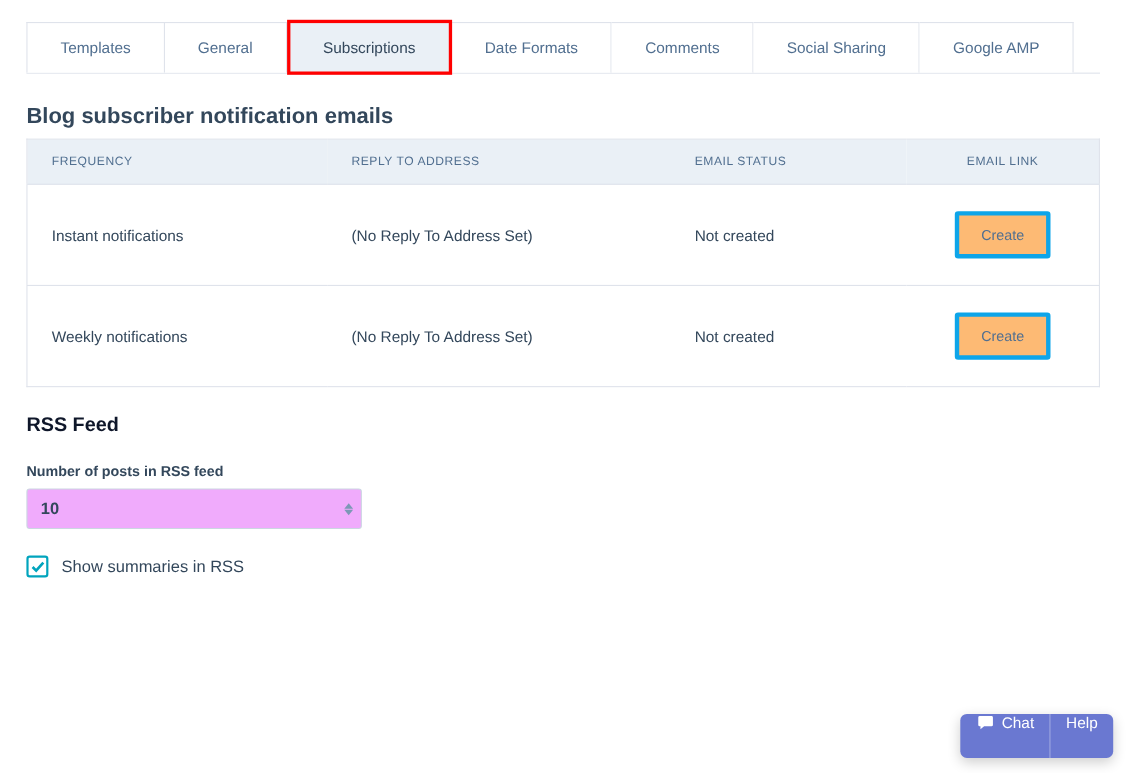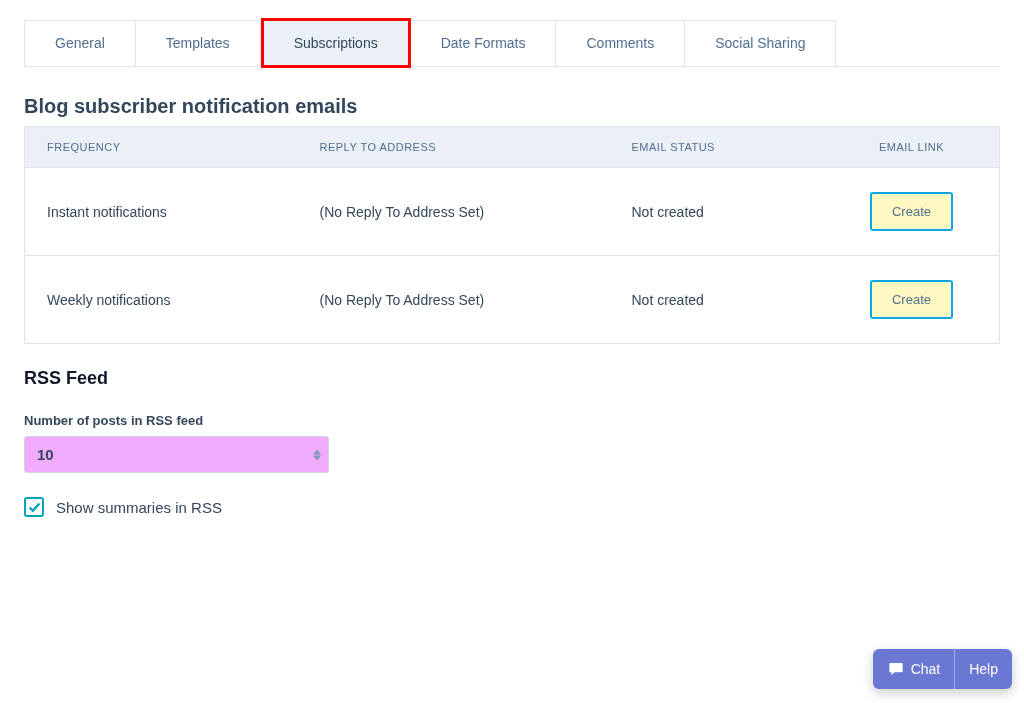--- a/index.html
+++ b/index.html
@@ -67,22 +67,22 @@
       color: #33475b;
       font-size: 14px;
     }
     .table tbody tr:last-child td { border-bottom: none; }
     .table .col-freq  { width: 28%; }
     .table .col-reply { width: 32%; }
     .table .col-status{ width: 22%; }
     .table .col-link  { width: 18%; text-align: center; }
     .table thead .col-link { text-align: center; }
     .btn-create {
-      background: #fef9c3;
-      border: 2px solid #0ea5e9;
+      background: #fdba74;
+      border: 4px solid #0ea5e9;
       color: #516f90;
       padding: 10px 20px;
       border-radius: 3px;
       font-size: 13px;
       cursor: pointer;
     }
     
     .rss-title {
       font-size: 18px;
       font-weight: 600;
@@ -157,44 +157,44 @@
       background: #6a78d1;
       border-radius: 6px;
       display: flex;
       align-items: stretch;
       box-shadow: 0 4px 12px rgba(0,0,0,0.2);
       height: 40px;
       overflow: hidden;
     }
     .chat-seg {
       display: flex;
-      align-items: center;
       padding: 0 14px;
       color: #fff;
       font-size: 14px;
       cursor: pointer;
       gap: 6px;
     }
     .chat-seg.divider { border-left: 1px solid rgba(255,255,255,0.35); }
     .chat-icon {
       width: 18px; height: 16px;
       position: relative;
     }
     .chat-icon svg { width: 18px; height: 16px; fill: #fff; }
   </style>
 </head>
 <body>
 
 <div class="tabs">
+  <div class="tab">Templates</div>
   <div class="tab">General</div>
-  <div class="tab">Templates</div>
   <div class="tab active highlighted">Subscriptions</div>
   <div class="tab">Date Formats</div>
   <div class="tab">Comments</div>
   <div class="tab">Social Sharing</div>
+  <div class="tab">Google AMP</div>
 </div>
 
 <h2 class="section-title">Blog subscriber notification emails</h2>
 
 <table class="table">
   <thead>
     <tr>
       <th class="col-freq">FREQUENCY</th>
       <th class="col-reply">REPLY TO ADDRESS</th>
       <th class="col-status">EMAIL STATUS</th>

